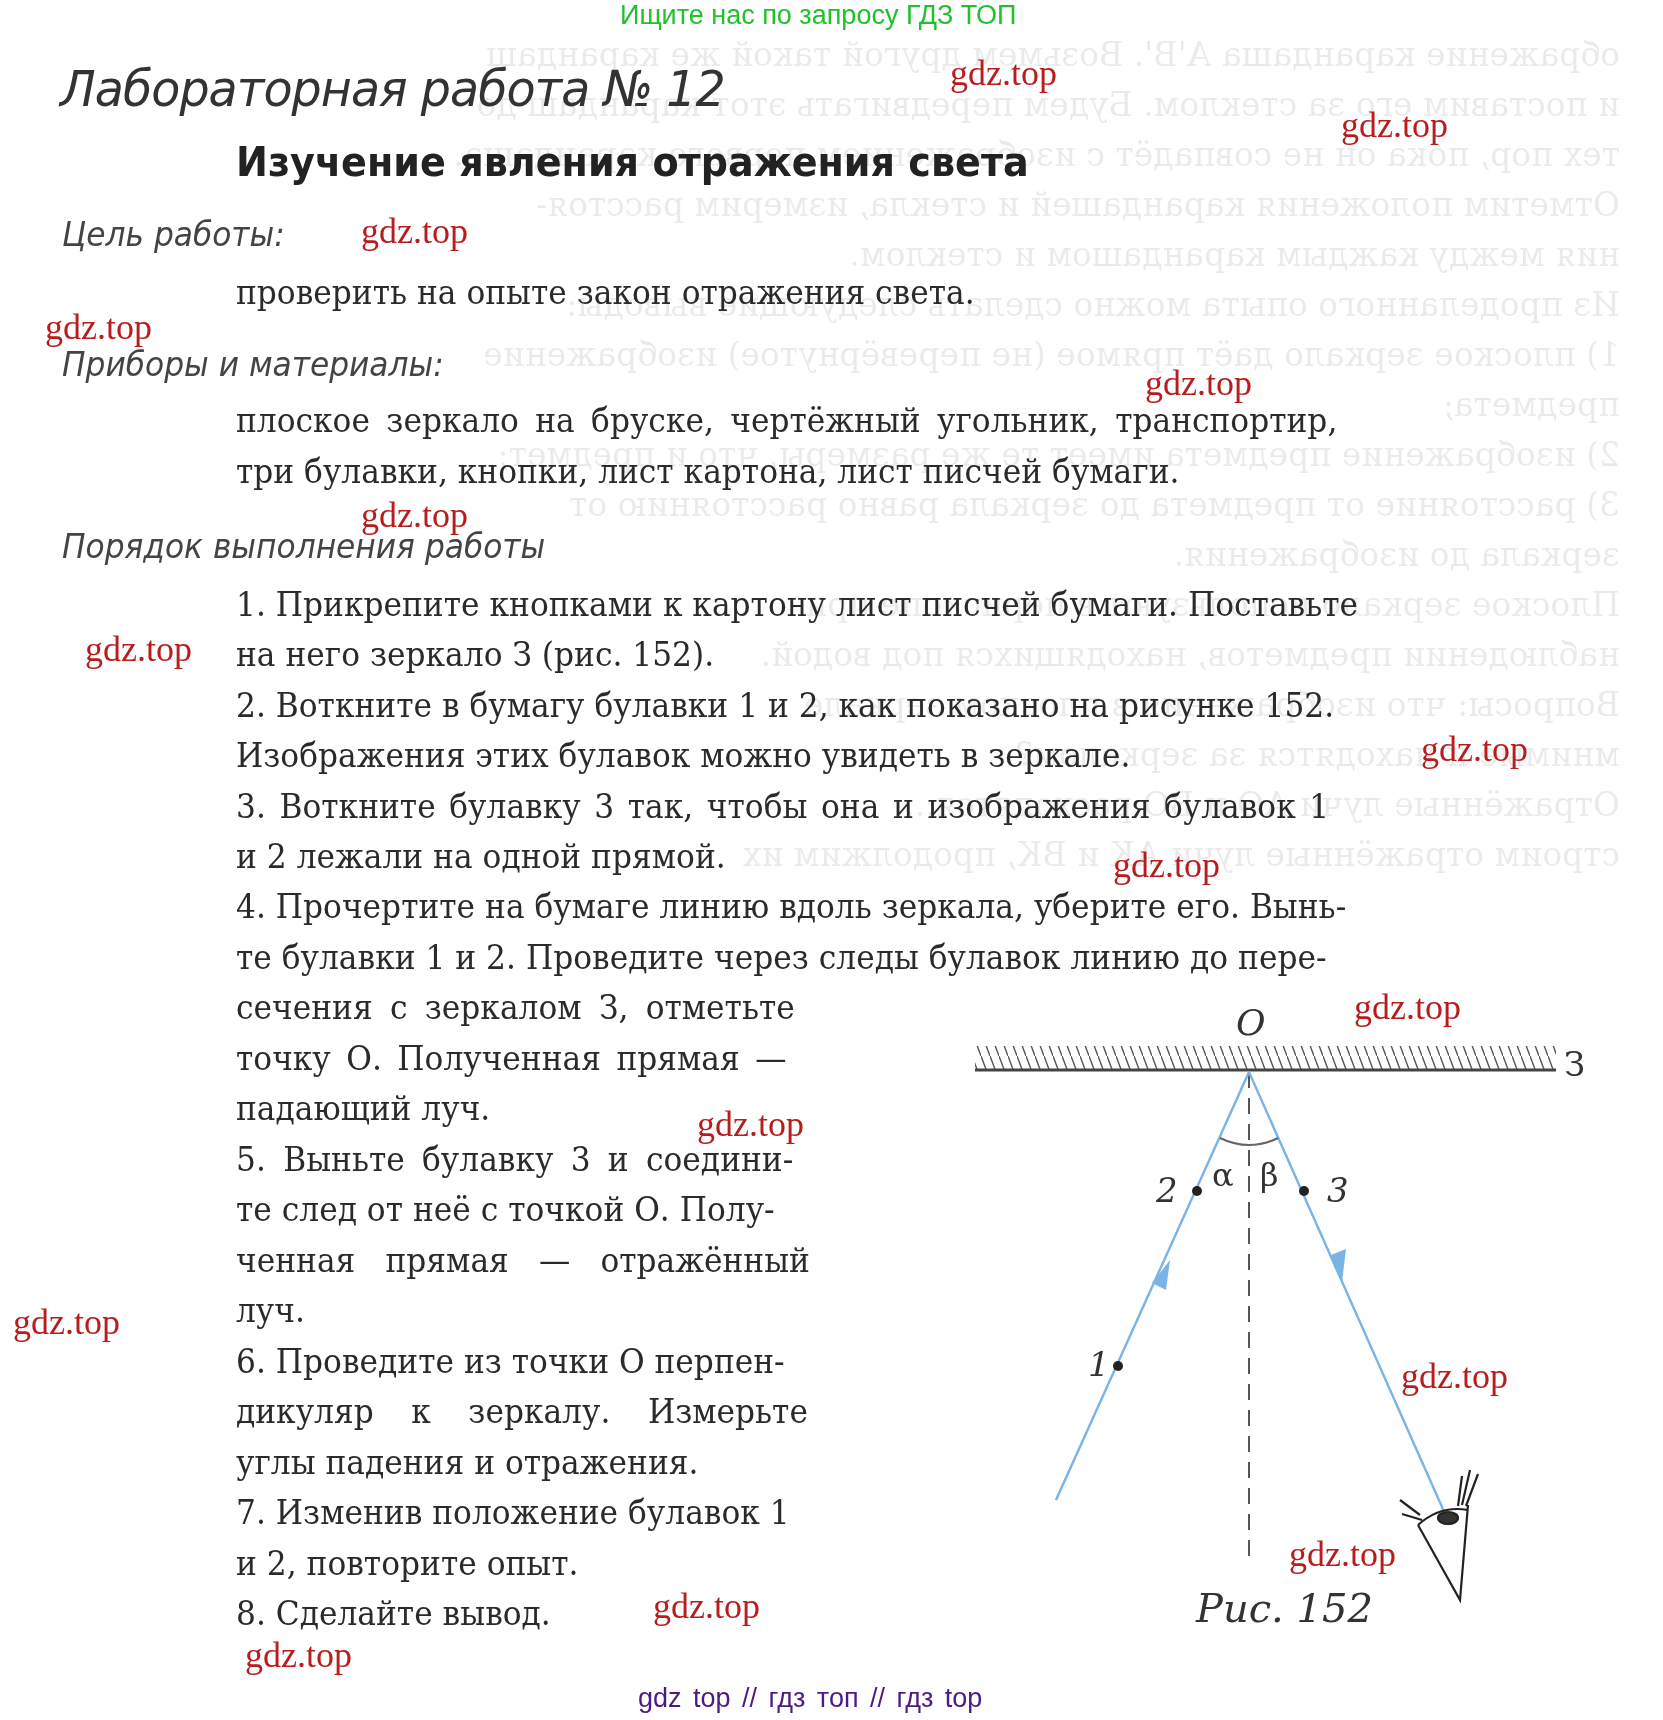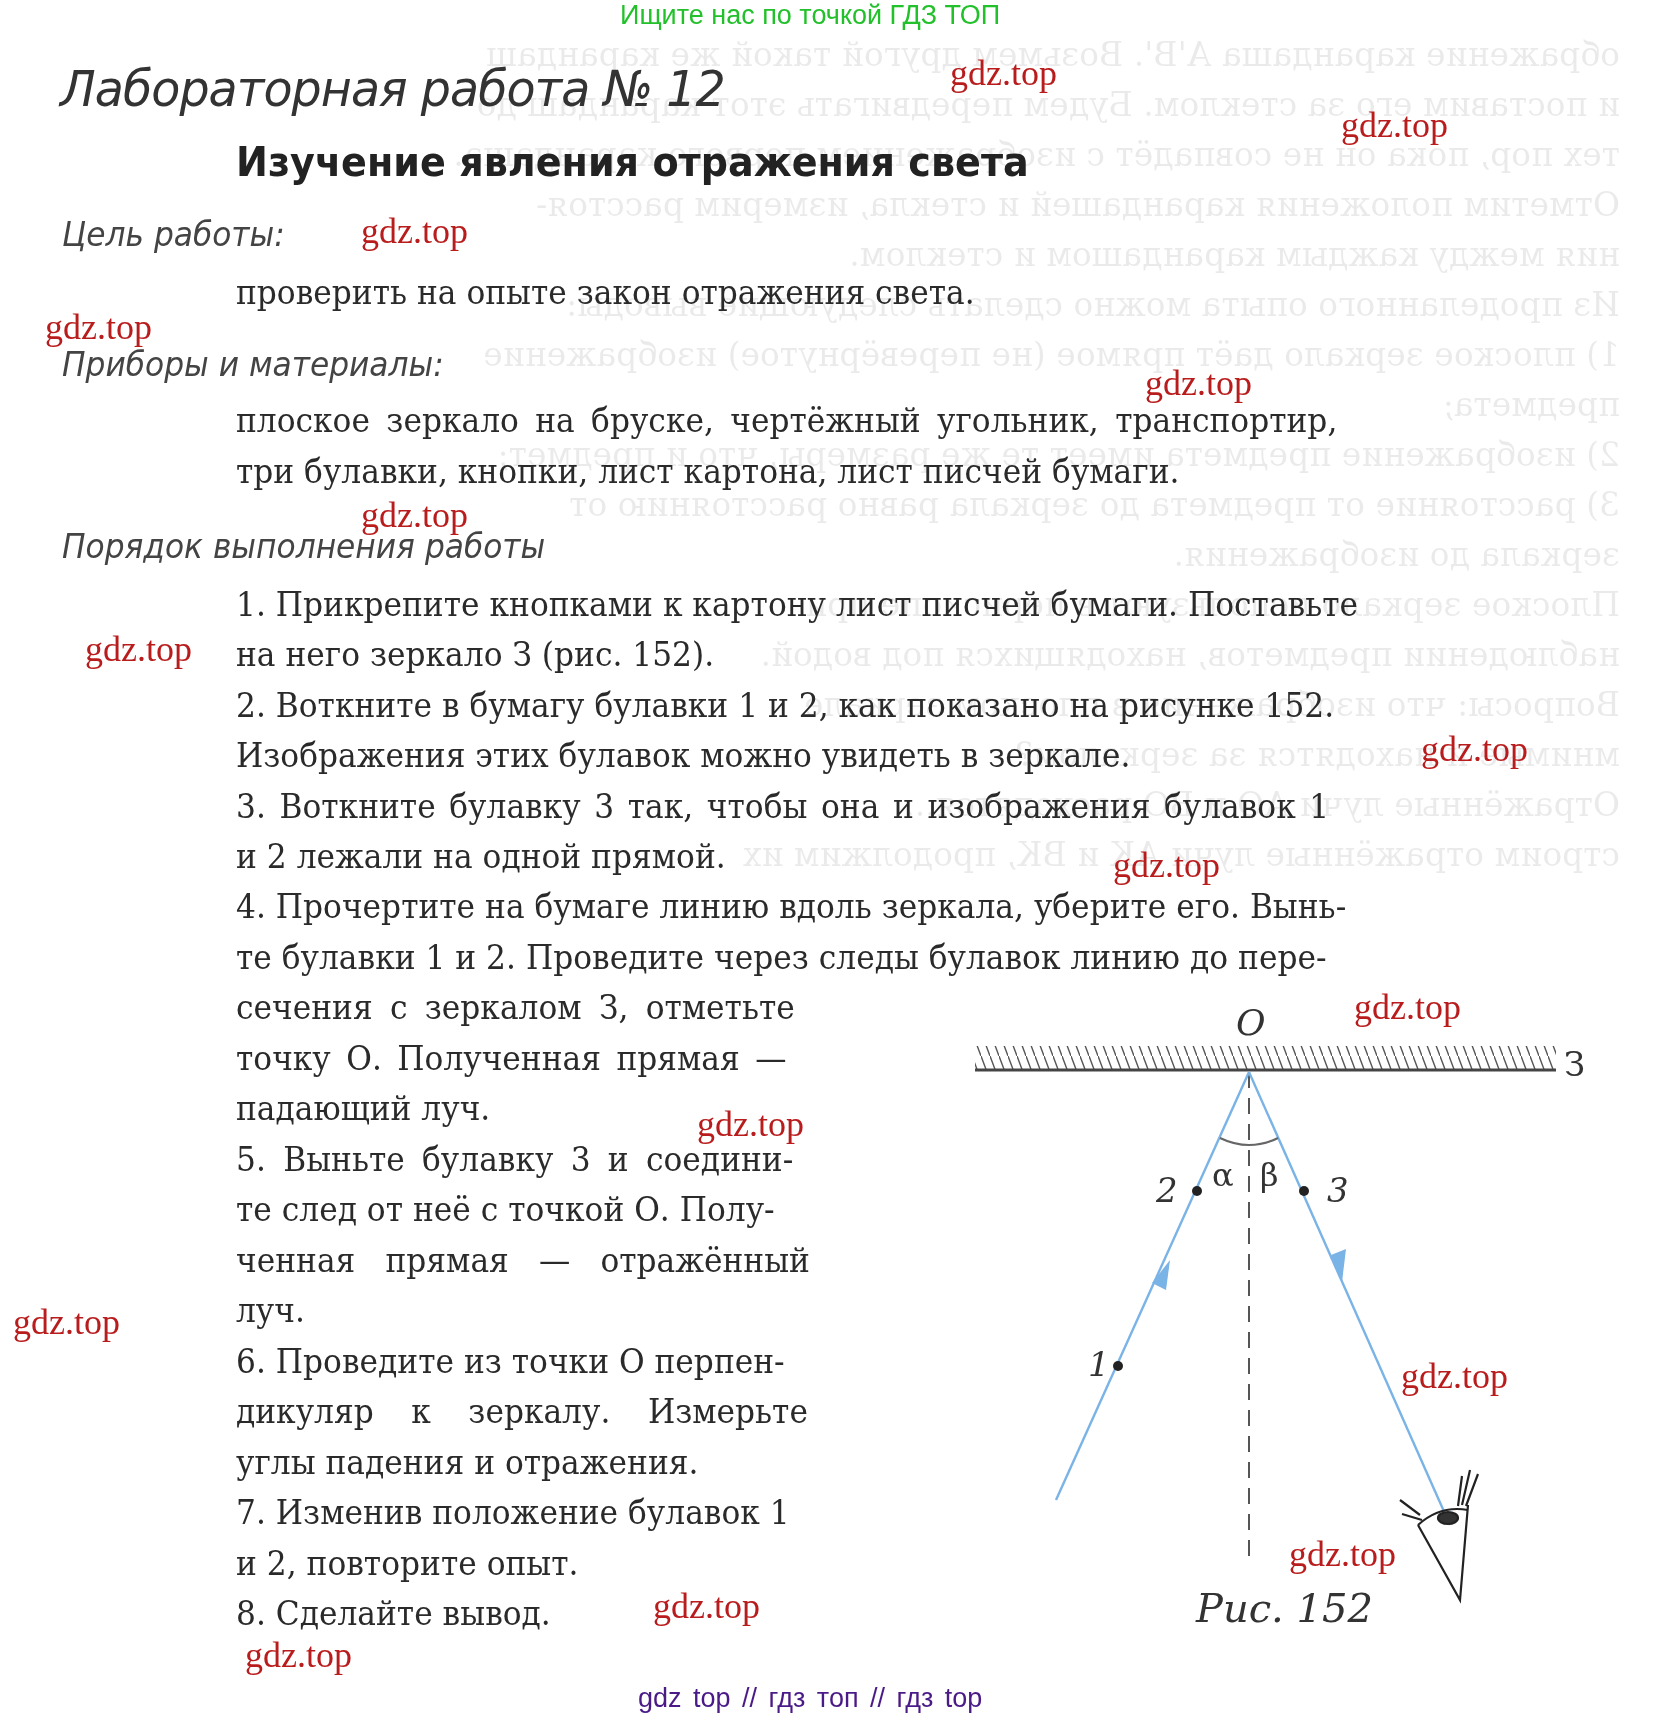--- a/index.html
+++ b/index.html
@@ -37,21 +37,21 @@
 2) изображение предмета имеет те же размеры, что и предмет;
 3) расстояние от предмета до зеркала равно расстоянию от
 зеркала до изображения.
 Плоское зеркало используют в перископе при
 наблюдении предметов, находящихся под водой.
 Вопросы: что изображения в плоском зеркале
 мнимые и находятся за зеркалом?
 Отражённые лучи АО и ВО расходятся...
 строим отражённые лучи АК и ВК, продолжим их</div>
 
-<div class="abs top-banner">Ищите нас по точкой ГДЗ ТОП</div>
+<div class="abs top-banner">Ищите нас по запросу ГДЗ ТОП</div>
 
 <div class="abs lab-title">Лабораторная работа № 12</div>
 <div class="abs lab-subtitle">Изучение явления отражения света</div>
 
 <div class="abs section-head" style="left:62px;top:214px;">Цель работы:</div>
 <div class="abs body-line" style="top:272px;">проверить на опыте закон отражения света.</div>
 
 <div class="abs section-head" style="left:62px;top:344px;">Приборы и материалы:</div>
 <div class="abs body-line" style="top:400px;word-spacing:7px;">плоское зеркало на бруске, чертёжный угольник, транспортир,</div>
 <div class="abs body-line" style="top:451px;">три булавки, кнопки, лист картона, лист писчей бумаги.</div>

